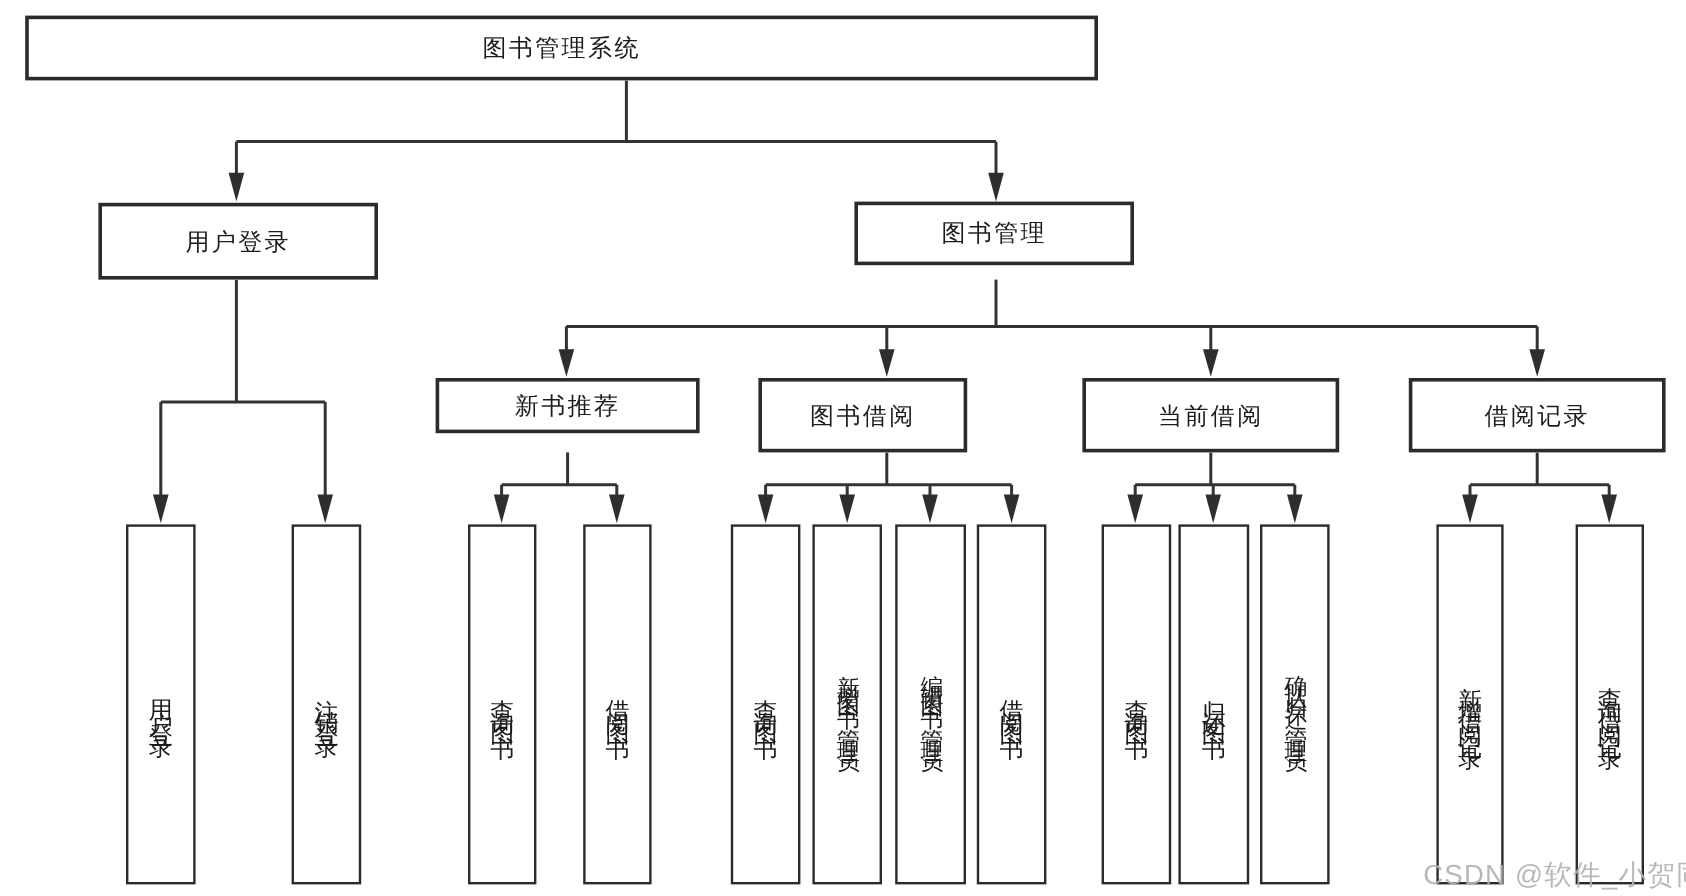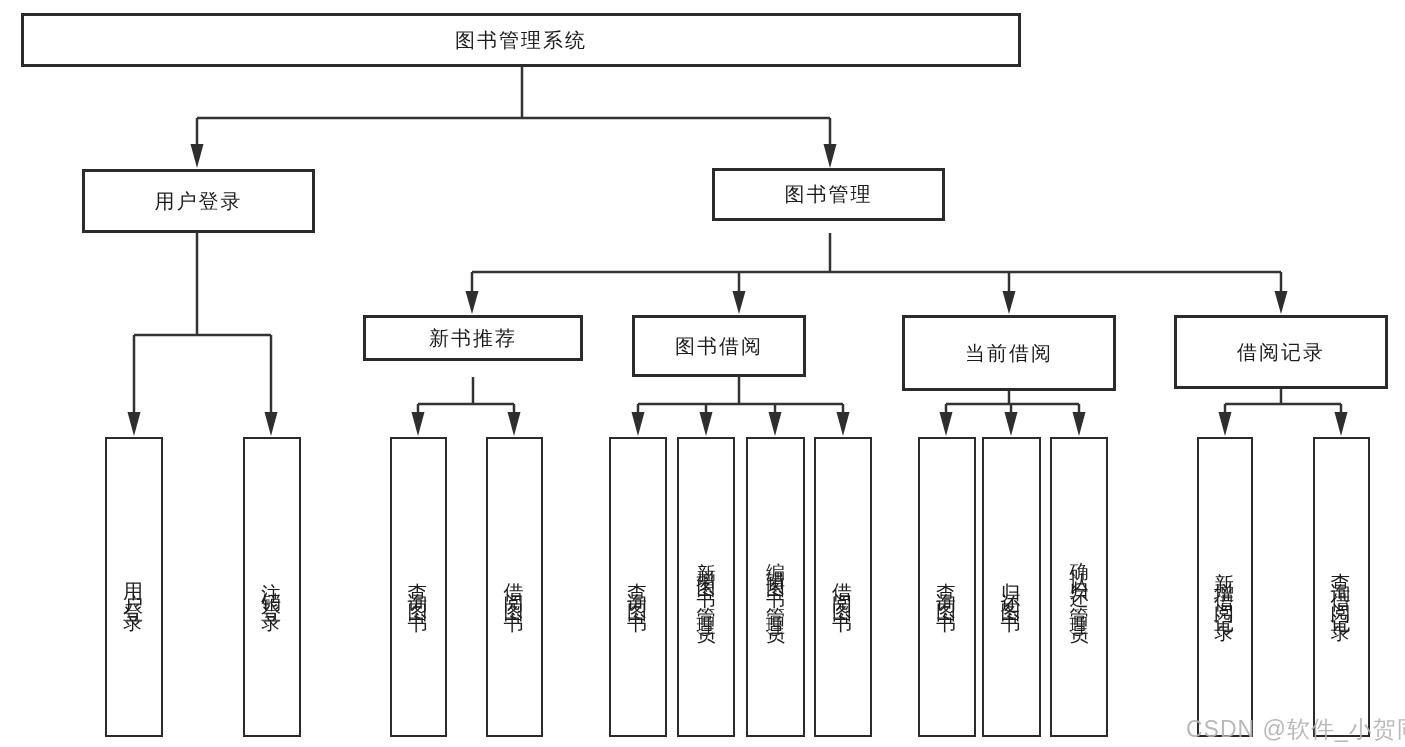--- a/index.html
+++ b/index.html
@@ -118,29 +118,29 @@
       <polygon points="775,436 768.5,412 781.5,412"></polygon>
       <polygon points="843,436 836.5,412 849.5,412"></polygon>
       <polygon points="946,436 939.5,412 952.5,412"></polygon>
       <polygon points="1011,436 1004.5,412 1017.5,412"></polygon>
       <polygon points="1079,436 1072.5,412 1085.5,412"></polygon>
       <polygon points="1225,436 1218.5,412 1231.5,412"></polygon>
       <polygon points="1341,436 1334.5,412 1347.5,412"></polygon>
     </g>
   </svg>
 
-  <div class="hbox" style="left:21px;top:13px;width:1000px;height:54px;">图书管理系统</div>
+  <div class="hbox" style="left:21px;top:13px;width:894px;height:54px;">图书管理系统</div>
 
   <div class="hbox" style="left:82px;top:169px;width:233px;height:64px;">用户登录</div>
   <div class="hbox" style="left:712px;top:168px;width:233px;height:53px;">图书管理</div>
 
   <div class="hbox" style="left:363px;top:315px;width:220px;height:46px;">新书推荐</div>
   <div class="hbox" style="left:632px;top:315px;width:174px;height:62px;">图书借阅</div>
-  <div class="hbox" style="left:902px;top:315px;width:214px;height:76px;">当前借阅</div>
-  <div class="hbox" style="left:1174px;top:315px;width:214px;height:74px;">借阅记录</div>
+  <div class="hbox" style="left:902px;top:315px;width:214px;height:62px;">当前借阅</div>
+  <div class="hbox" style="left:1174px;top:315px;width:214px;height:62px;">借阅记录</div>
 
   <div class="vbox" style="left:105px;width:58px;">用户登录</div>
   <div class="vbox" style="left:243px;width:58px;">注销登录</div>
 
   <div class="vbox" style="left:390px;width:57px;">查询图书</div>
   <div class="vbox" style="left:486px;width:57px;">借阅图书</div>
 
   <div class="vbox" style="left:609px;width:58px;">查询图书</div>
   <div class="vbox long" style="left:677px;width:58px;">新增图书（管理员）</div>
   <div class="vbox long" style="left:746px;width:59px;">编辑图书（管理员）</div>

